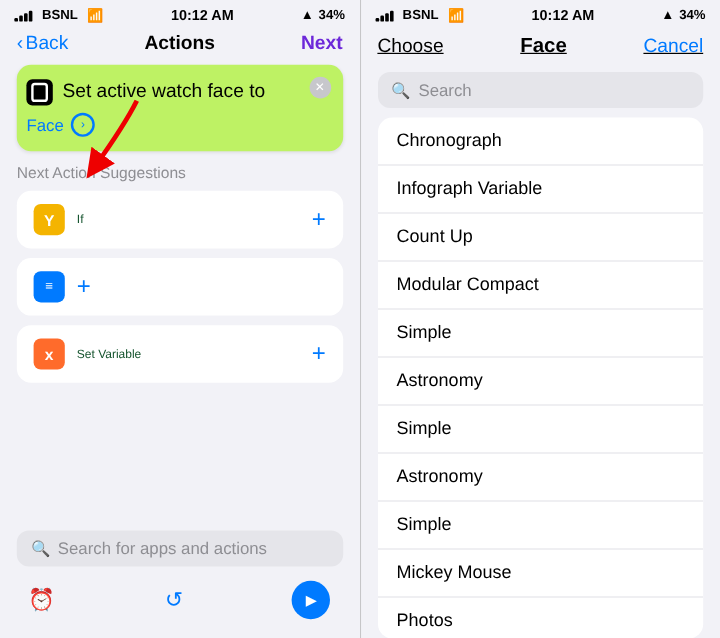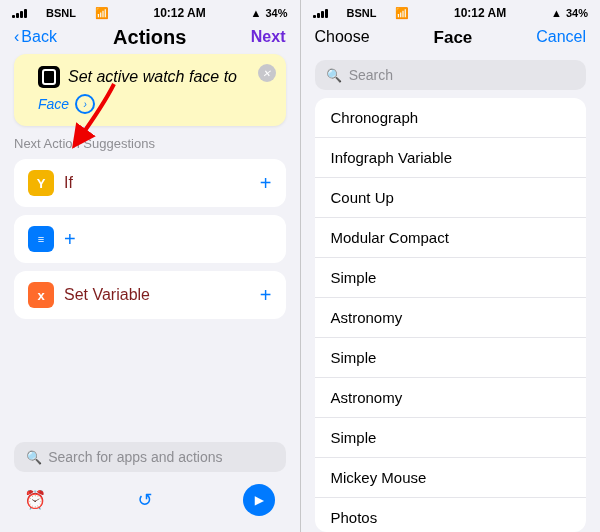--- a/index.html
+++ b/index.html
@@ -28,21 +28,21 @@
       align-items: center;
       padding: 6px 12px 4px;
       font-size: 11px;
       font-weight: 600;
       height: 24px;
     }
 
     .status-left-info {
       display: flex;
       align-items: center;
-      gap: 19px;
+      gap: 8px;
       font-size: 11px;
       font-weight: 600;
     }
 
     .status-right-info {
       display: flex;
       align-items: center;
       gap: 4px;
       font-size: 11px;
       font-weight: 600;
@@ -70,42 +70,41 @@
 
     .nav-back {
       color: #007aff;
       font-size: 16px;
       display: flex;
       align-items: center;
       gap: 2px;
     }
 
     .nav-title {
-      font-size: 20px;
+      font-size: 16px;
       font-weight: 600;
       color: #000;
       position: absolute;
       left: 50%;
       transform: translateX(-50%);
     }
 
     .nav-next {
       color: #6d28d9;
       font-size: 16px;
       font-weight: 700;
     }
 
     .action-card {
-      background: #fef9c3;
+      background: #bef264;
       border-radius: 12px;
       margin: 0 14px 10px;
-      padding: 12px 24px;
+      padding: 12px 8px;
       position: relative;
       box-shadow: 0 1px 3px rgba(0,0,0,0.08);
-      font-style: italic;
     }
 
     .action-card-header {
       display: flex;
       align-items: center;
       gap: 8px;
       margin-bottom: 6px;
     }
 
     .watch-icon {
@@ -191,22 +190,22 @@
       font-size: 14px;
       color: #fff;
       font-weight: 700;
     }
 
     .icon-yellow { background: #f4b400; }
     .icon-blue { background: #007aff; }
     .icon-orange { background: #ff6b2b; }
 
     .suggestion-text {
-      font-size: 16px;
-      color: #7f1d1d;
+      font-size: 10px;
+      color: #14532d;
       flex: 1;
     }
 
     .plus-btn {
       color: #007aff;
       font-size: 20px;
       font-weight: 300;
     }
 
     .bottom-area {
@@ -284,22 +283,23 @@
       align-items: center;
       padding: 6px 12px 4px;
       font-size: 11px;
       font-weight: 600;
       height: 24px;
     }
 
     .nav-bar-right {
       display: flex;
       justify-content: space-between;
-      align-items: flex-start;
+      align-items: flex-end;
       padding: 4px 14px 8px;
+      text-decoration: underline;
     }
 
     .nav-face-title {
       font-size: 17px;
       font-weight: 600;
       color: #000;
       text-align: center;
       flex: 1;
     }
 

